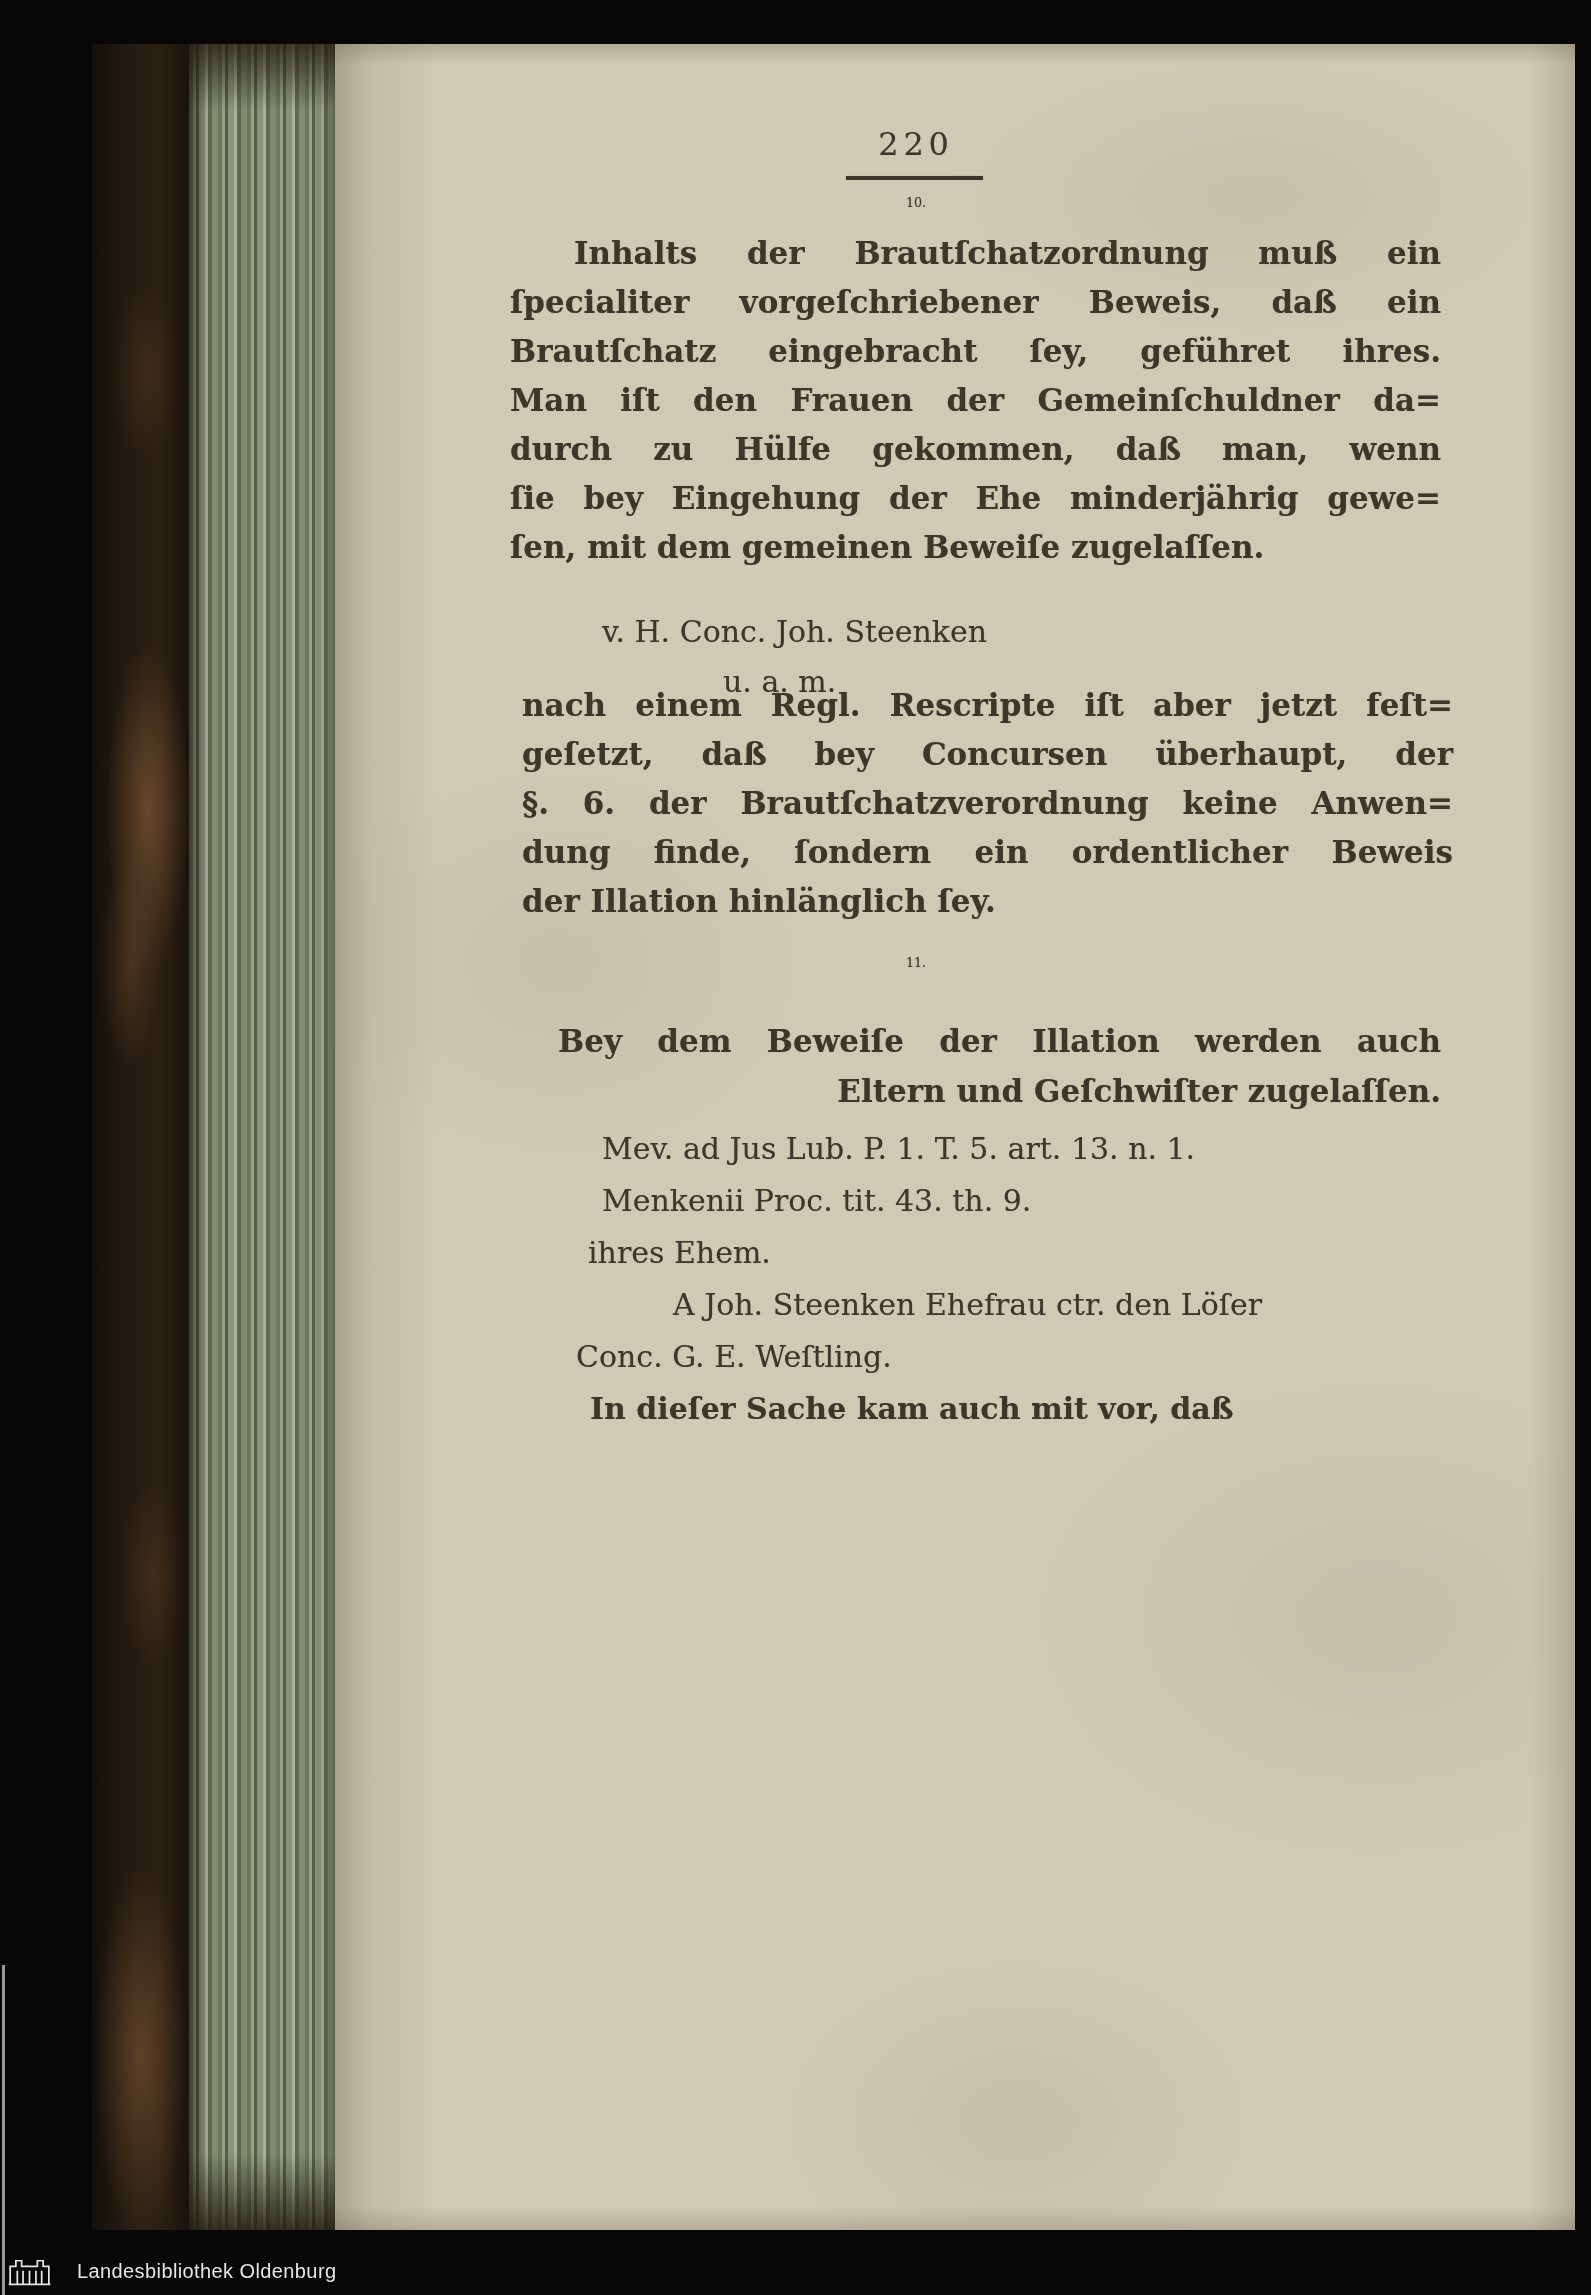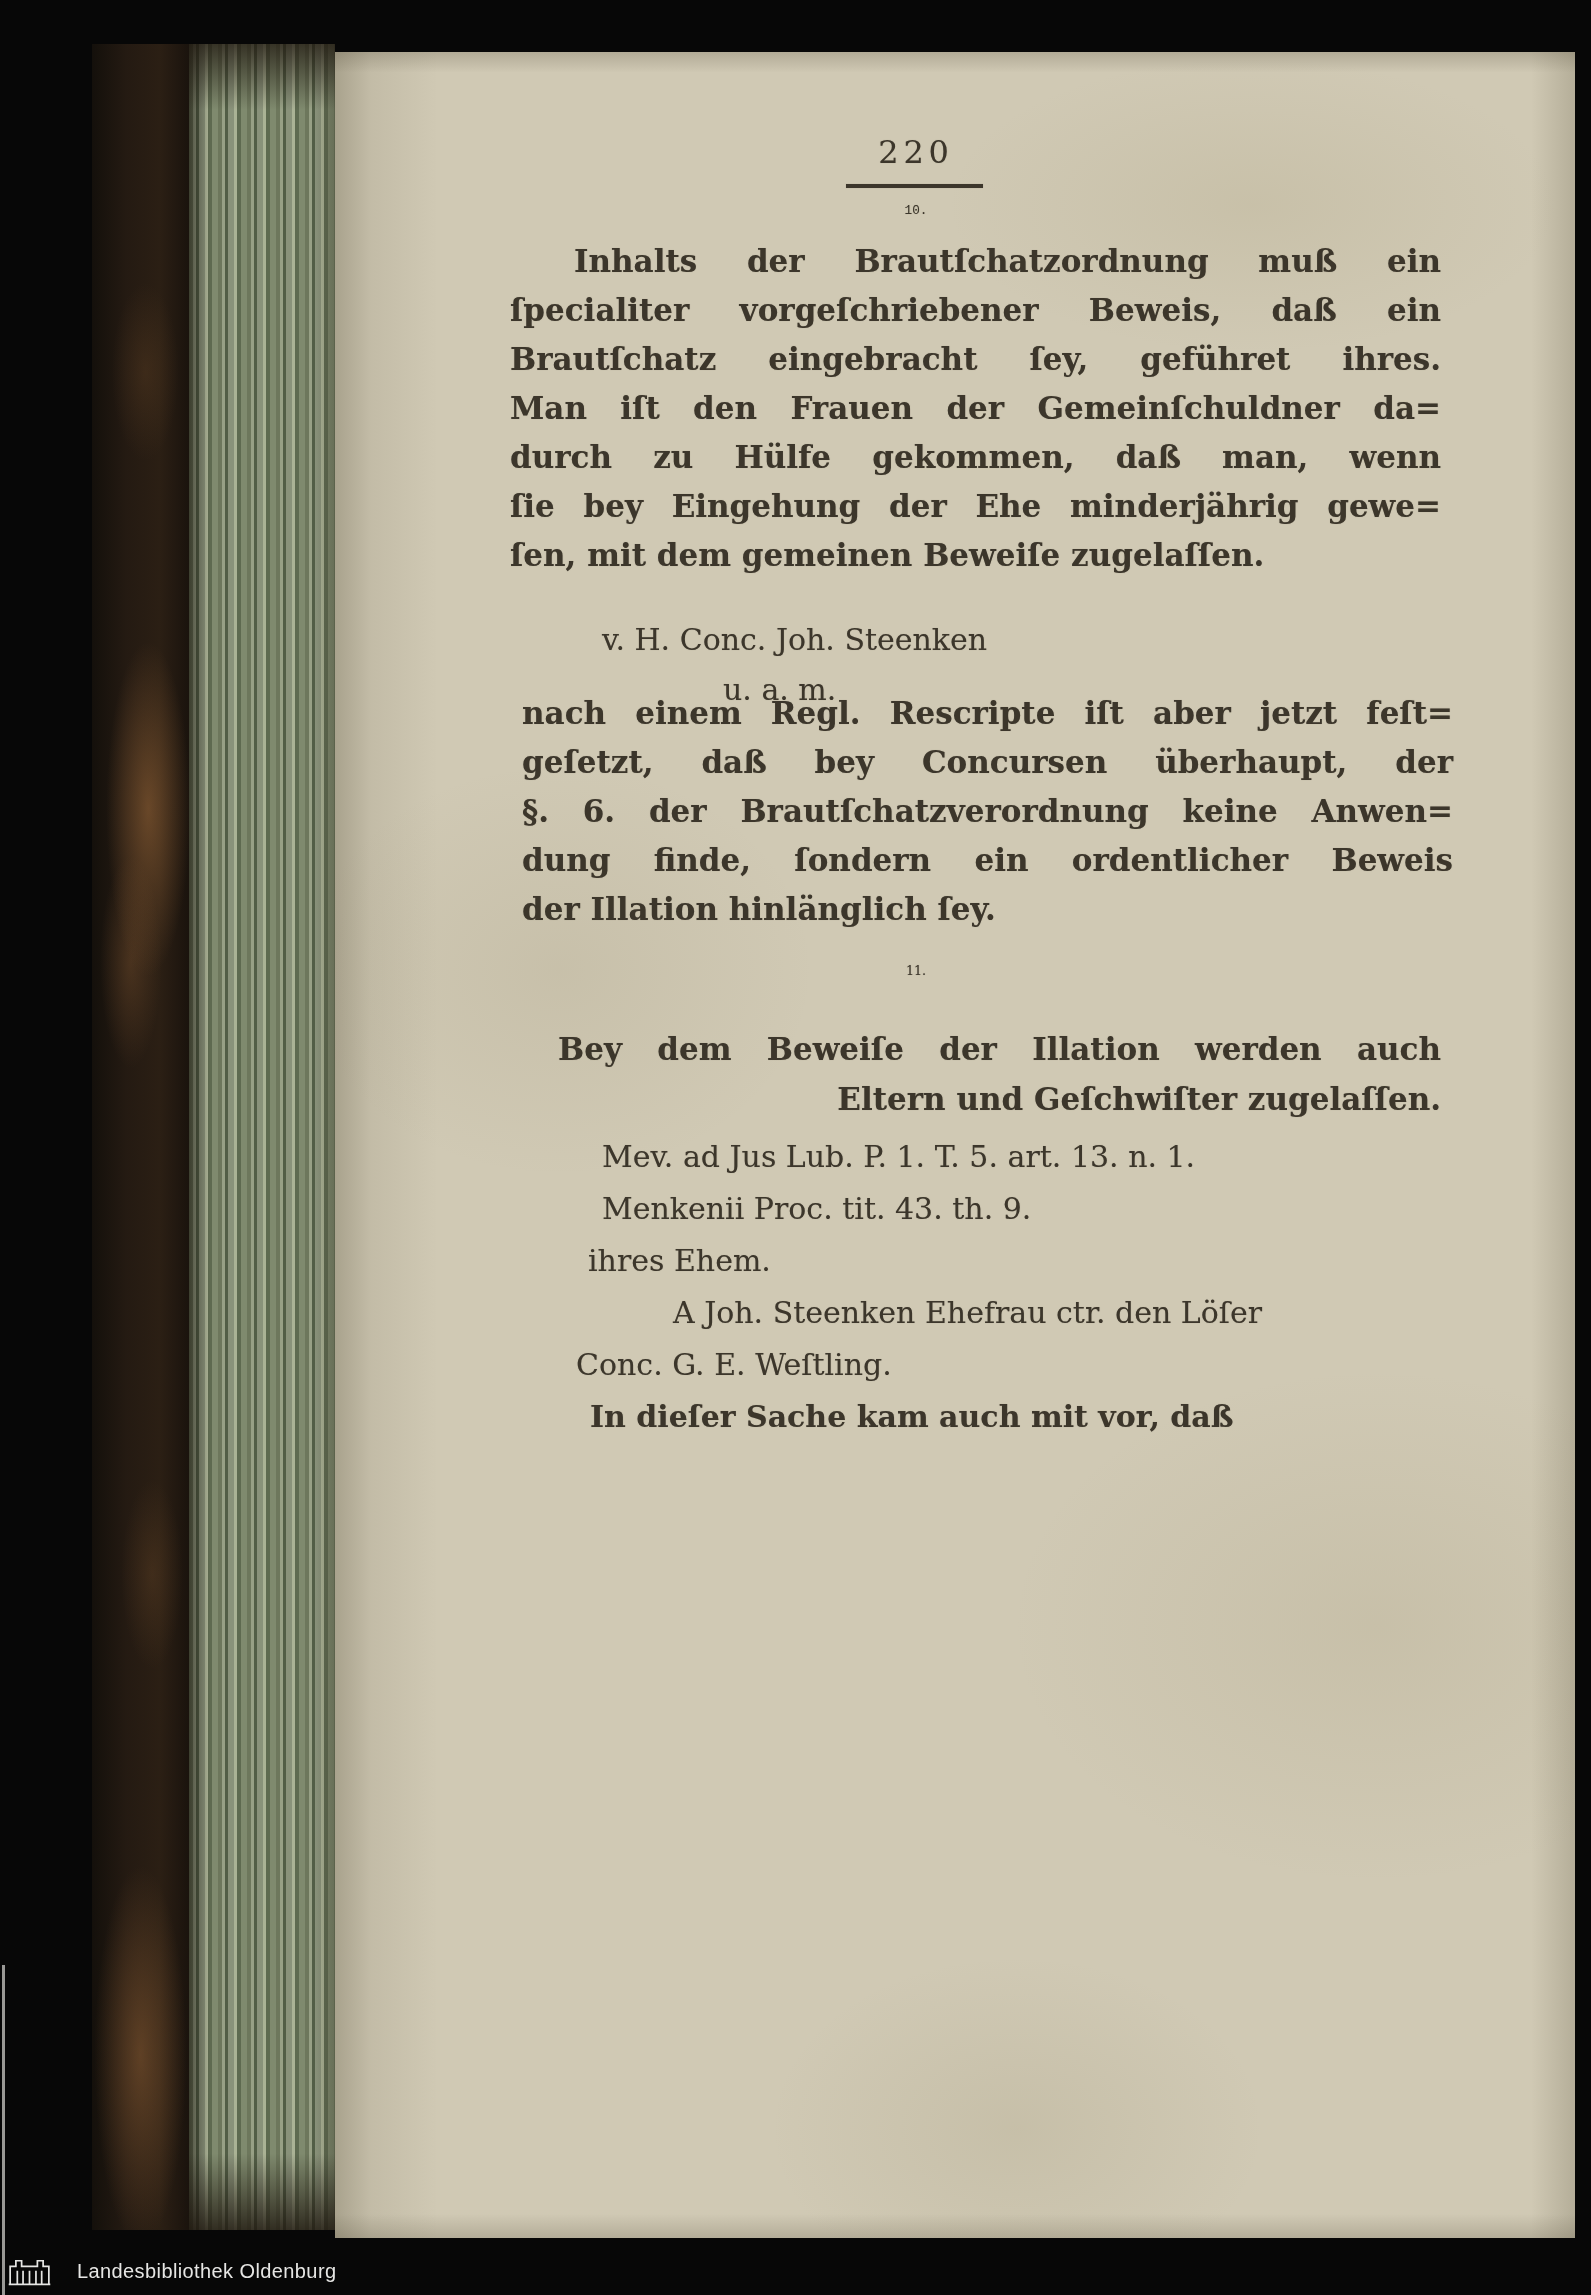--- a/index.html
+++ b/index.html
@@ -28,21 +28,21 @@
       repeating-linear-gradient(90deg,
         #6d775c 0px, #6d775c 4px,
         #97a085 4px, #97a085 7.2px,
         #525e46 7.2px, #525e46 10.3px,
         #89927a 10.3px, #89927a 16px,
         #aab295 16px, #aab295 19px,
         #5e6a50 19px, #5e6a50 23px,
         #7f8a6e 23px, #7f8a6e 29px);
   }
 
-  .paper{position:absolute;left:243px;top:8px;width:1240px;height:100%;
+  .paper{position:absolute;left:243px;top:0;width:1240px;height:100%;
     background:
       linear-gradient(180deg, rgba(70,62,44,.22) 0px, rgba(70,62,44,0) 20.7px),
       linear-gradient(0deg, rgba(70,62,44,.20) 0px, rgba(70,62,44,0) 24px),
       linear-gradient(90deg, rgba(78,72,50,.30) 0px, rgba(78,72,50,.10) 36px, rgba(78,72,50,0) 103px),
       linear-gradient(270deg, rgba(84,78,56,.22) 0px, rgba(84,78,56,0) 44px),
       radial-gradient(ellipse 493px 239px at 74% 7%, rgba(152,140,100,.14), transparent 62%),
       radial-gradient(ellipse 414px 334px at 18% 42%, rgba(124,112,80,.10), transparent 62%),
       radial-gradient(ellipse 589px 414px at 84% 72%, rgba(142,130,94,.13), transparent 62%),
       radial-gradient(ellipse 398px 278px at 55% 95%, rgba(130,120,86,.12), transparent 62%),
       #d0c9b4;
@@ -53,21 +53,21 @@
   .fraktur{font-family:"DejaVu Serif", serif;font-weight:700;}
   .antiqua{font-family:"DejaVu Serif", serif;font-weight:400;}
 
   .block{position:absolute;left:175px;width:931px;}
   .centered{width:812px;text-align:center;}
 
   .pagenum-block{top:81px;}
   .pagenum{font-size:32px;letter-spacing:4.8px;font-weight:400;}
   .pagenum-rule{position:absolute;left:511px;top:132px;width:137px;height:4px;
     background:#3c362b;box-shadow:0 0 0.8px rgba(60,54,43,.5);}
-  .sec1-head{top:151px;font-family:Liberation Mono, monospace;}
+  .sec1-head{top:151px;}
   .sec2-head{top:911px;}
 
   .line{line-height:49px;font-size:31px;white-space:normal;}
   .jl{text-align:justify;text-align-last:justify;}
   .ind80{text-indent:64px;}
   .ind60{text-indent:48px;}
 
   .body1{top:185px;}
   .body2{top:637px;margin-left:12px;}
   .body3{top:972px;}

